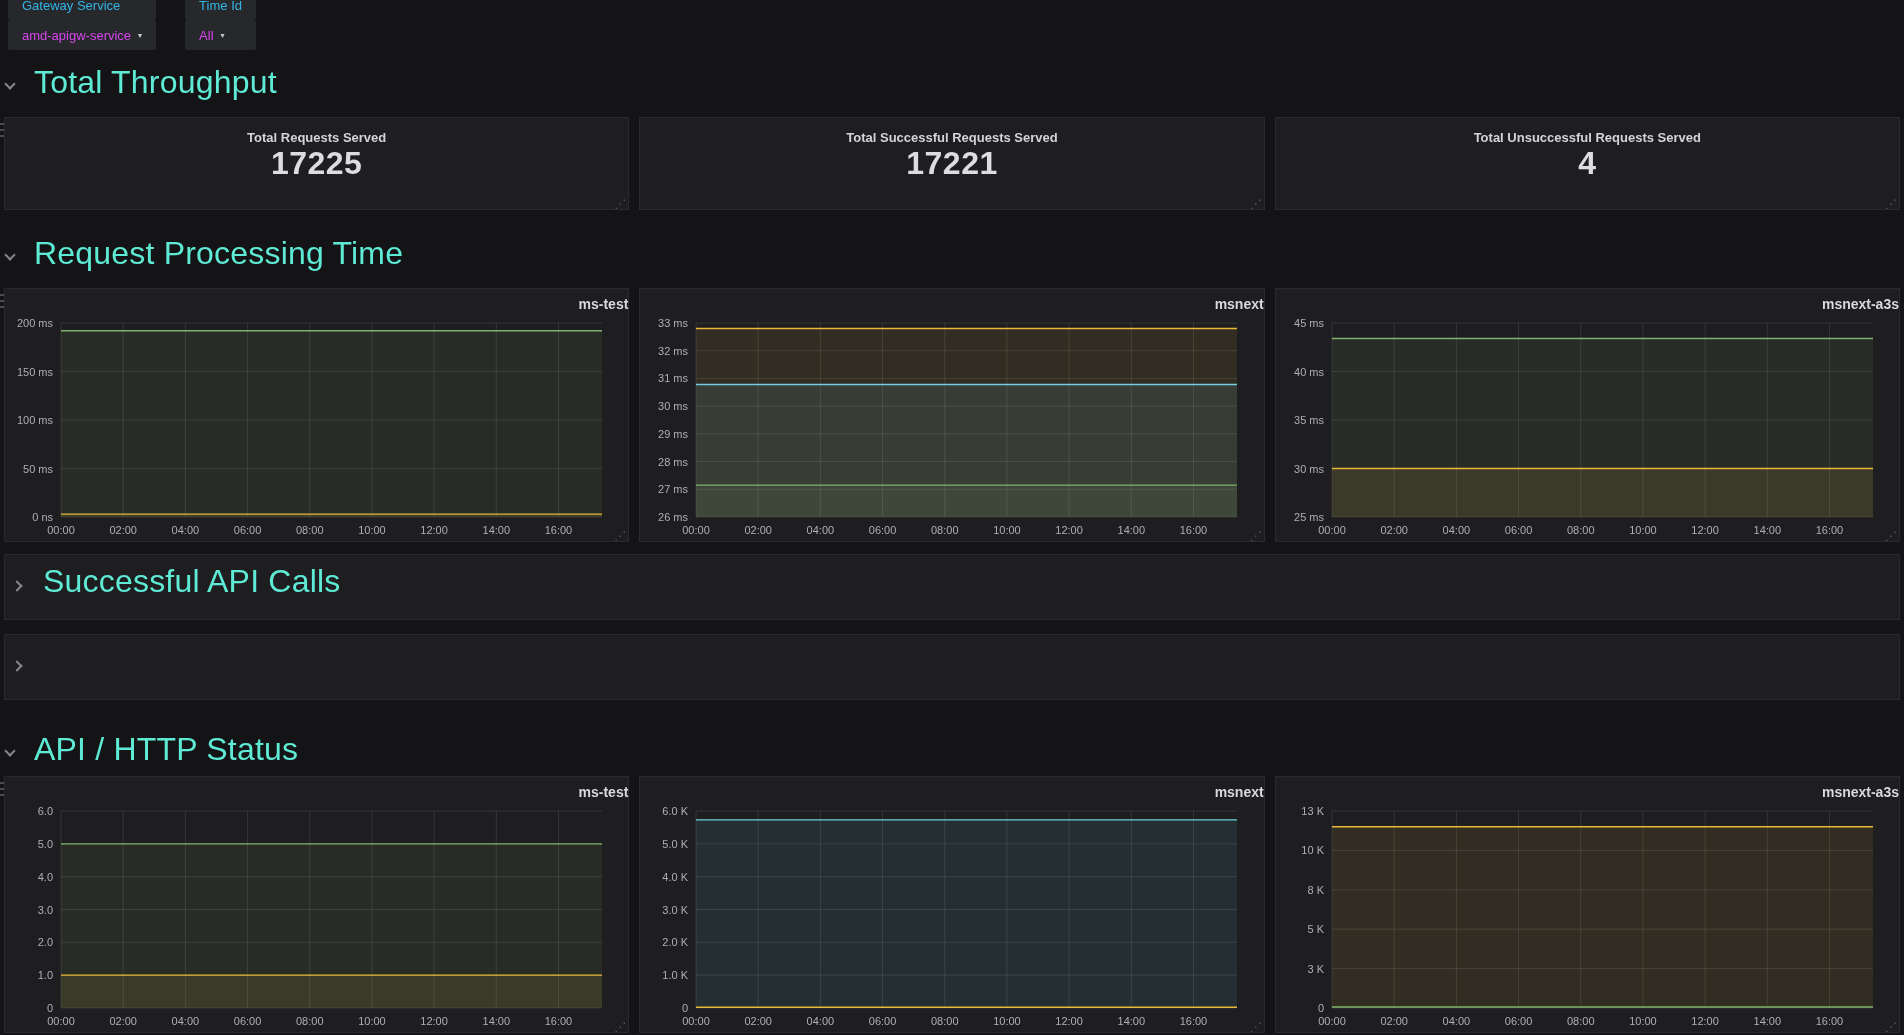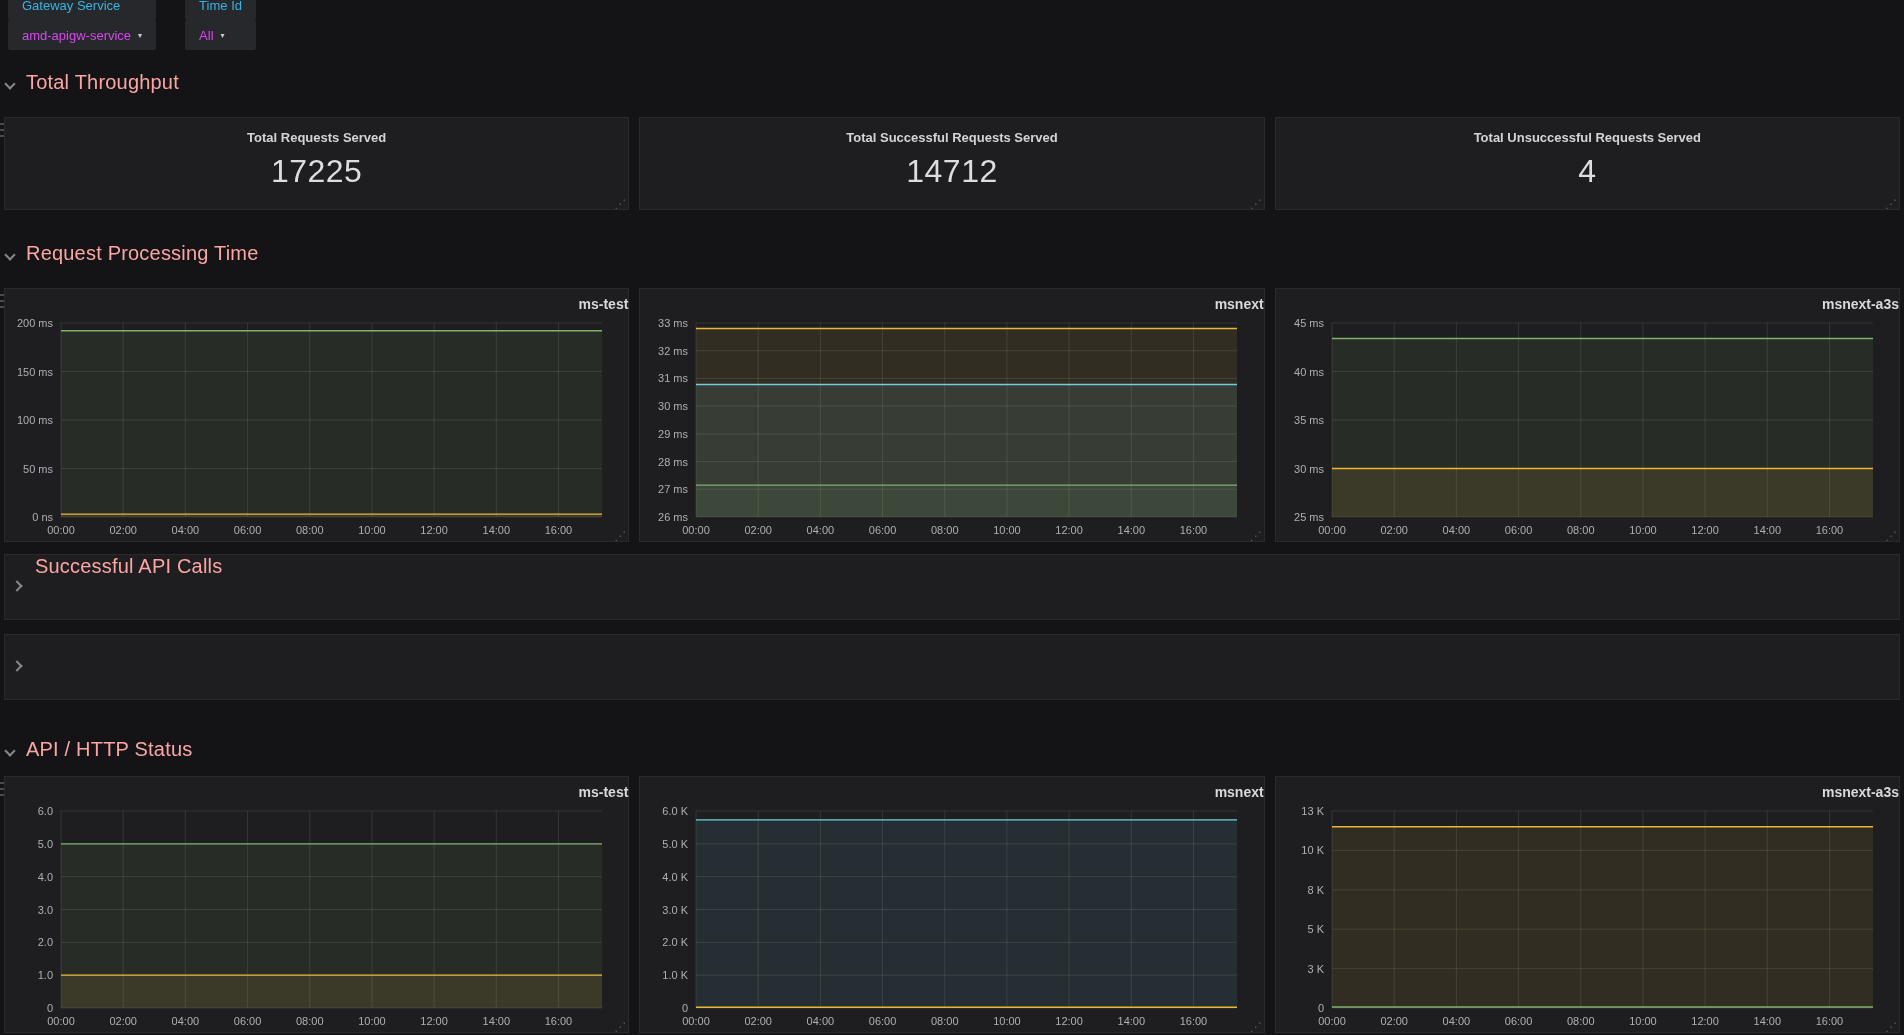--- a/index.html
+++ b/index.html
@@ -24,35 +24,35 @@
   .nav-value { color:#d946ef; }
   .caret { font-size:8px; margin-left:7px; color:#c8c9cb; }
 
   
   .section-header {
     position:relative; padding-left:26px; margin:22px 0 14px 0;
     height:42px; display:flex; align-items:center; cursor:pointer;
   }
   .section-header.tight { margin-bottom:6px; margin-top:28px;text-align:center; }
   .section-header h2, .collapsed-row h2 {
-    font-size:20px; font-weight:300; color:#fca5a5; margin:0; letter-spacing:0.2px;
+    font-size:32px; font-weight:300; color:#5eead4; margin:8px; letter-spacing:0.2px;
   }
   .chev {
     border-right:2px solid #85878a; border-bottom:2px solid #85878a;
     width:8px; height:8px; display:inline-block; position:absolute;
   }
   .chev.down  { transform:rotate(45deg);  left:6px; top:19px; }
   .chev.right { transform:rotate(-45deg); left:8px; top:calc(50% - 5px); }
 
   
   .grid3 { display:grid; grid-template-columns:repeat(3,1fr); gap:10px; padding:0 4px; position:relative; }
   .panel { background:#1e1e20; border:1px solid #2a2a2d; position:relative; }
   .stat-panel  { height:93px; }
   .stat-title  { text-align:center; font-size:13px; font-weight:700; color:#d3d4d6; margin-top:12px; cursor:pointer; }
-  .stat-value  { text-align:center; font-size:32px; font-weight:400; color:#dcdde0; margin-top:8px; letter-spacing:0.5px; }
+  .stat-value  { text-align:center; font-size:32px; font-weight:700; color:#dcdde0; letter-spacing:0.5px; }
 
   .chart-panel { height:254px; }
   .chart-panel.tall { height:257px; }
   .panel-title { text-align:right; font-size:14px; font-weight:700; color:#d8d9da; padding-top:7px; height:26px; cursor:pointer; }
   .chart { position:absolute; top:26px; left:0; right:0; bottom:0; }
 
   .collapsed-row {
     height:66px; background:#1e1e20; border:1px solid #2a2a2d; margin:0 4px 14px 4px;
     display:flex; align-items:flex-start; position:relative; padding-left:30px; cursor:pointer;
   }
@@ -100,21 +100,21 @@
       <span></span>
     </div>
 
   <div class="panel stat-panel">
     <div class="stat-title">Total Requests Served</div>
     <div class="stat-value">17225</div>
     <span class="resize-handle">⋰</span>
   </div>
   <div class="panel stat-panel">
     <div class="stat-title">Total Successful Requests Served</div>
-    <div class="stat-value">14712</div>
+    <div class="stat-value">17221</div>
     <span class="resize-handle">⋰</span>
   </div>
   <div class="panel stat-panel">
     <div class="stat-title">Total Unsuccessful Requests Served</div>
     <div class="stat-value">4</div>
     <span class="resize-handle">⋰</span>
   </div>
 </div>
 
 <div class="section-header">

